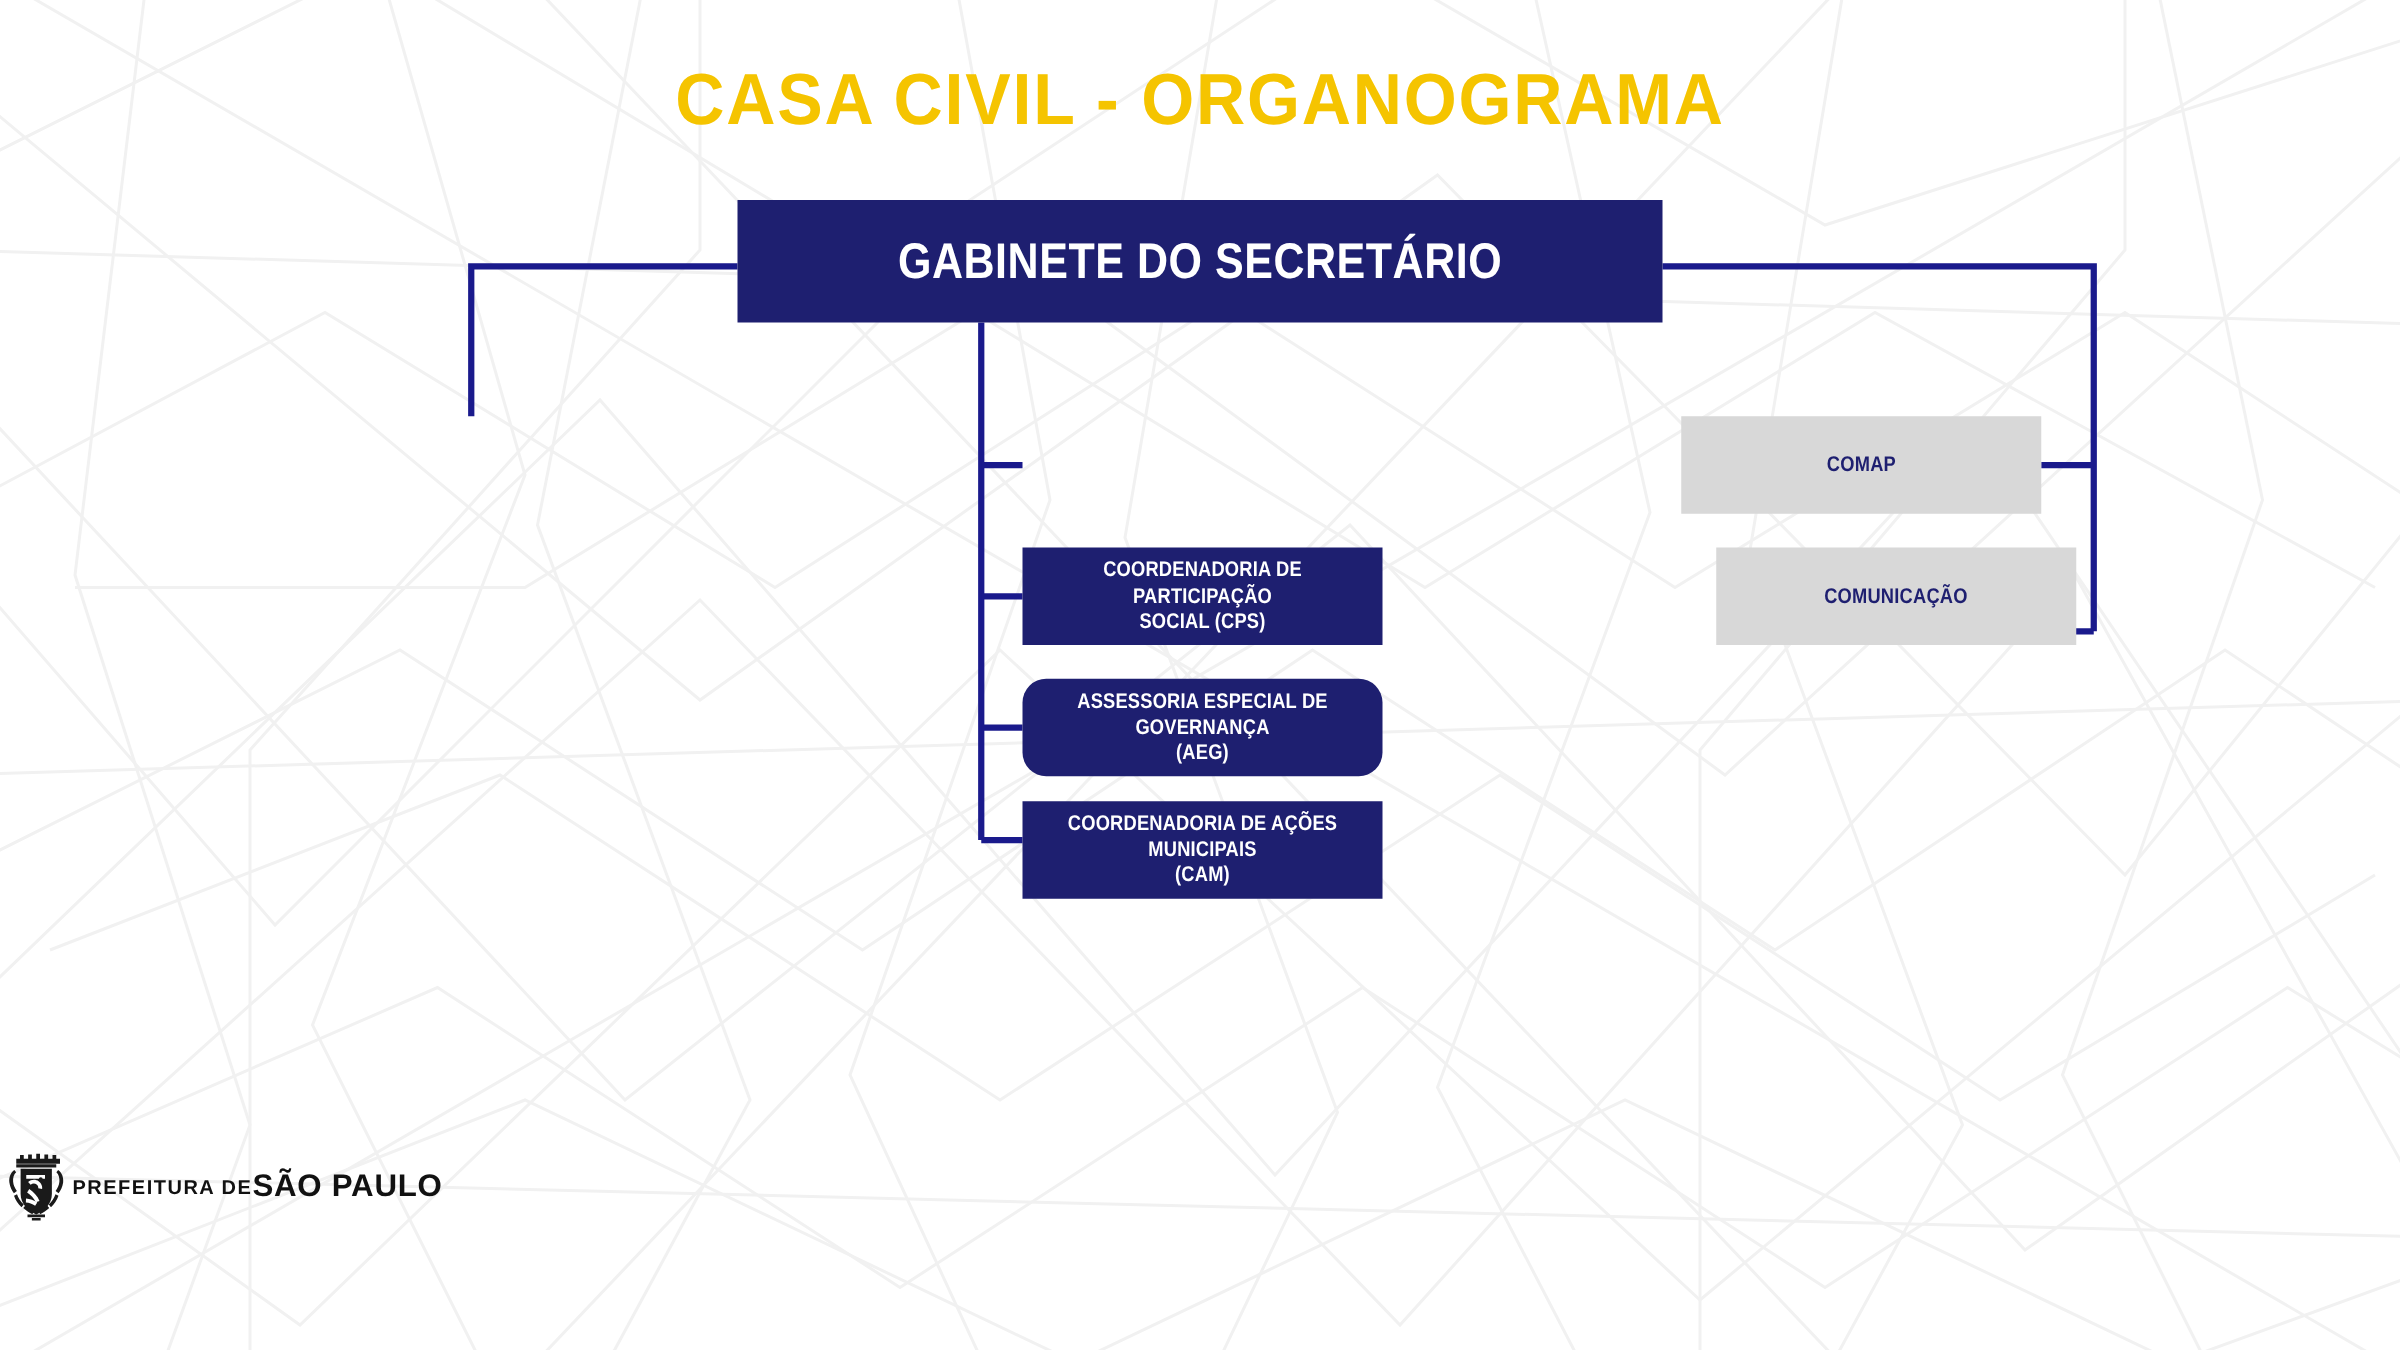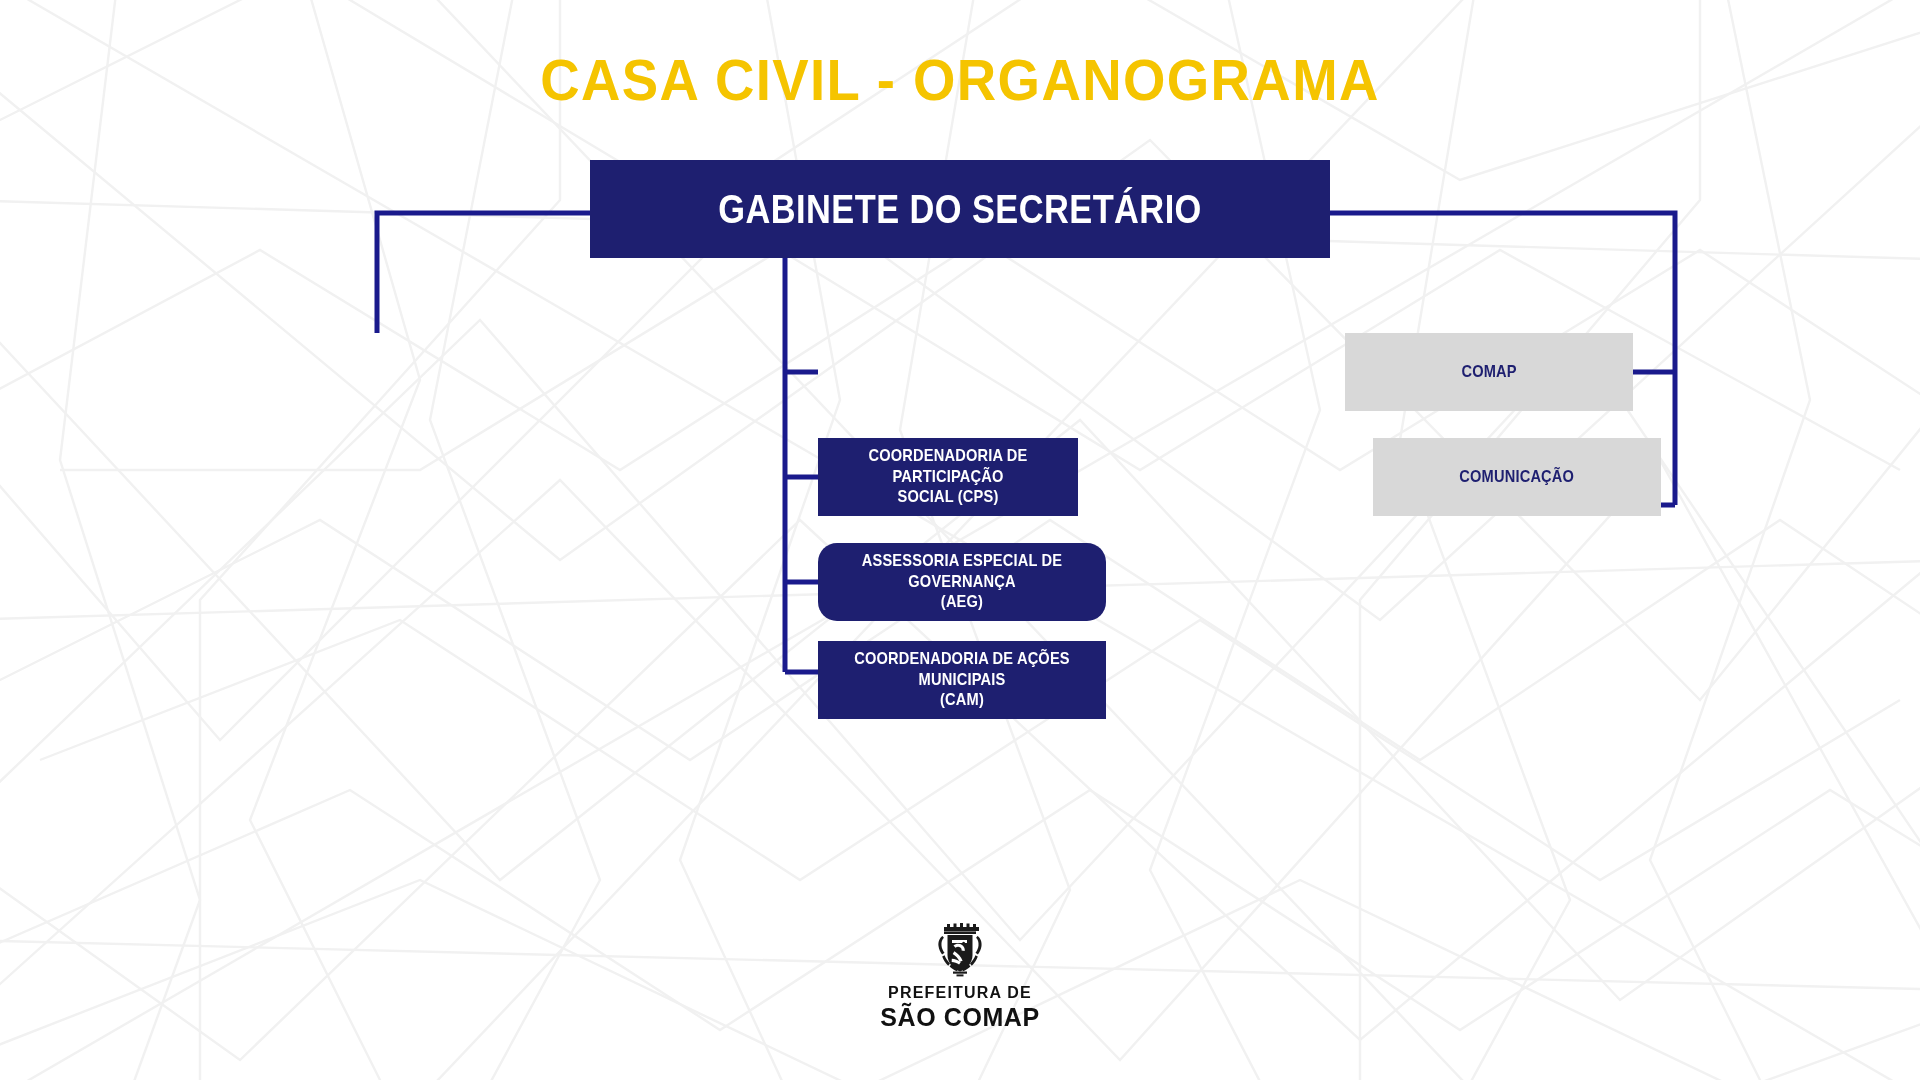--- a/index.html
+++ b/index.html
@@ -108,36 +108,36 @@
     color: #1e1f70;
     font-size: 17px;
     letter-spacing: 0.2px;
   }
 
   
   .node--atl  { left: 232px;  top: 333px; width: 290px; height: 78px; }
 
   
   .node--cig  { left: 818px;  top: 333px; width: 288px; height: 78px; }
-  .node--cps  { left: 818px;  top: 438px; width: 260px; height: 78px; }
+  .node--cps  { left: 818px;  top: 438px; width: 288px; height: 78px; }
   .node--aeg  { left: 818px;  top: 543px; width: 288px; height: 78px; border-radius: 19px; }
   .node--cam  { left: 818px;  top: 641px; width: 288px; height: 78px; }
 
   
   .node--comap { left: 1345px; top: 333px; width: 288px; height: 78px; }
   .node--com   { left: 1345px; top: 438px; width: 288px; height: 78px; margin-left: 28px; }
 
   
   #footer-logo {
     position: absolute;
     left: 0;
     top: 918px;
     width: 1920px;
     display: flex;
-    flex-direction: column;
+    flex-direction: row;
     align-items: center;
     z-index: 3;
   }
   #crest { display: block; }
   .logo-line1 {
     font-family: "Liberation Sans", sans-serif;
     font-weight: 700;
     font-size: 16px;
     letter-spacing: 1.2px;
     color: #111111;
@@ -261,16 +261,16 @@
         <path d="M16.5 17 h25 v20 c0 8.5 -6.2 13.8 -12.5 16.6 C22.7 50.8 16.5 45.5 16.5 37 Z"></path>
 
         <path d="M21 22 h15 v3 h-15 Z" fill="#ffffff"></path>
         <path d="M22.5 27.5 c2.5 -2 6 -2.2 8.6 -.4 c2 1.4 3 3.8 2.6 6 l-3.1 -.6 c.2 -1.1 -.3 -2.3 -1.3 -3 c-1.4 -1 -3.4 -.9 -4.8 .2 Z" fill="#ffffff"></path>
         <path d="M23.4 33.2 c1.6 1.1 3.2 2.4 4.6 3.9 c1.6 1.7 2.8 3.6 3.6 5.6 l-3 1.1 c-.7 -1.6 -1.6 -3.1 -2.9 -4.5 c-1.2 -1.3 -2.6 -2.4 -4 -3.4 Z" fill="#ffffff"></path>
         <path d="M20.8 40.8 c3.2 .3 6.4 1.4 9 3.2 l-1.7 2.5 c-2.2 -1.5 -4.8 -2.4 -7.4 -2.6 Z" fill="#ffffff"></path>
         <circle cx="32.6" cy="25.2" r="1.5" fill="#1a1a1a"></circle>
       </g>
     </svg>
     <div class="logo-line1">PREFEITURA DE</div>
-    <div class="logo-line2">SÃO COMAP</div>
+    <div class="logo-line2">SÃO PAULO</div>
   </div>
 
 </div>
 
 </body></html>

